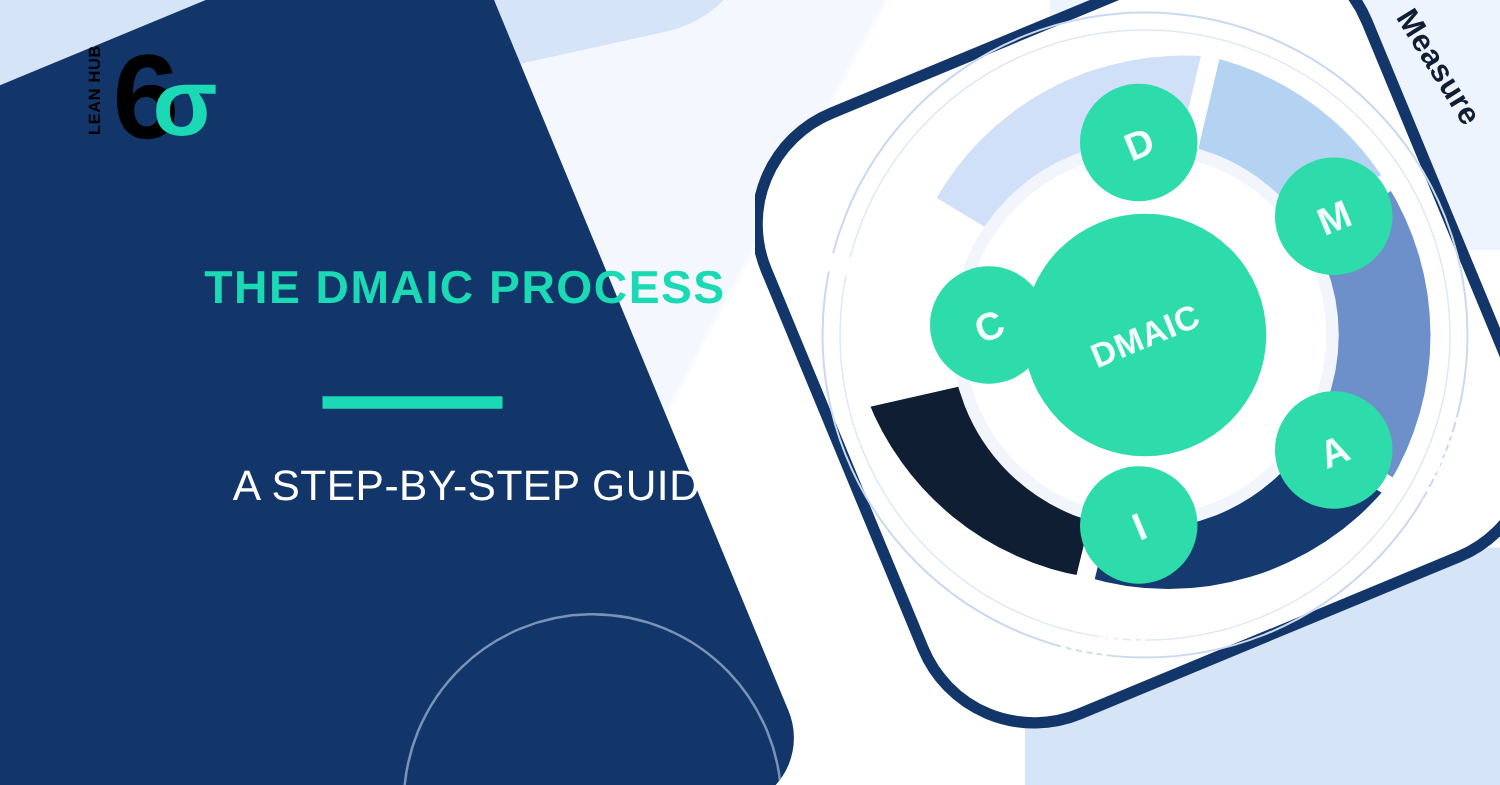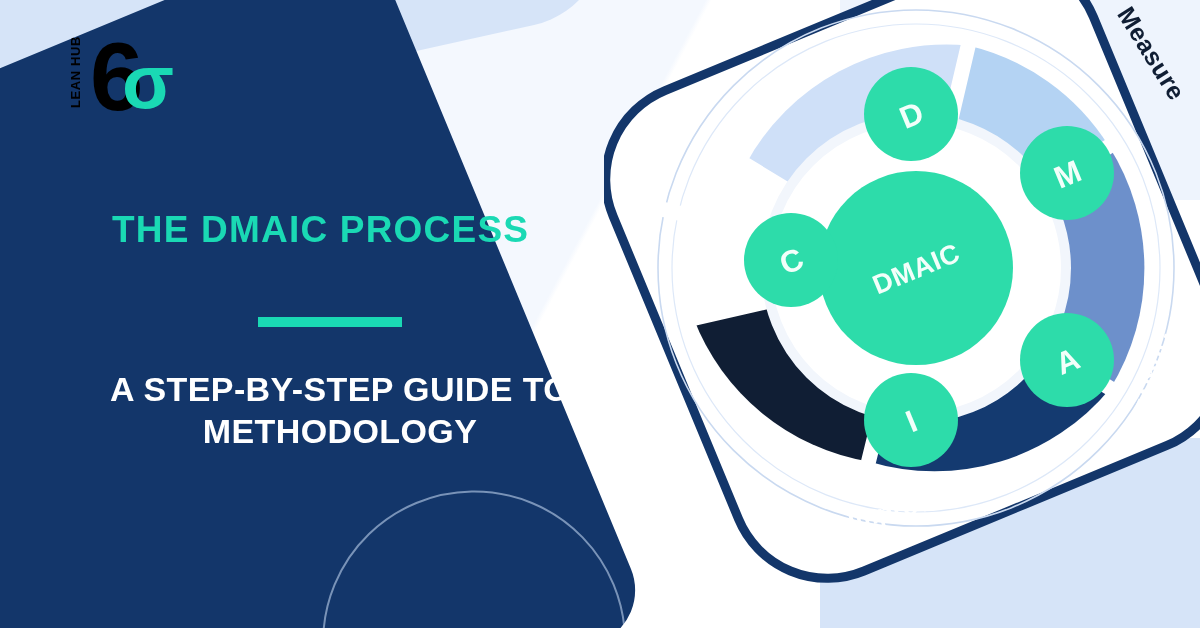--- a/index.html
+++ b/index.html
@@ -46,29 +46,30 @@
   .content{
     position:absolute;left:0;top:0;width:660px;height:628px;
   }
   .logo{
     position:absolute;left:66px;top:18px;width:120px;height:96px;
   }
   .title{
     position:absolute;left:112px;top:210px;width:520px;
     color:#1ad9b4;font-size:37px;font-weight:bold;letter-spacing:1.2px;
     line-height:1.1;
+    text-align:center;
   }
   .rule{
     position:absolute;left:258px;top:317px;width:144px;height:10px;
     background:#1ad9b4;
   }
   .subtitle{
     position:absolute;left:40px;top:368px;width:600px;
-    color:#ffffff;font-size:34px;font-weight:bold;line-height:1.24;
-    text-align:center;letter-spacing:.4px;
+    color:#ffffff;font-size:34px;font-weight:normal;line-height:1.24;
+    text-align:right;letter-spacing:.4px;
   }
 
   
   .wheel-wrap{
     position:absolute;left:604px;top:-92px;width:660px;height:760px;
   }
   .wheel-svg{display:block;width:660px;height:760px;}
   .seg-label{
     font-family:"Liberation Sans", sans-serif;font-weight:bold;
     font-size:25px;letter-spacing:.4px;
@@ -205,17 +206,16 @@
         <text x="56" y="90" fill="#1ad9b4" font-family="Liberation Sans, sans-serif" font-size="76" font-weight="bold">σ</text>
       </svg>
     </div>
 
     <div class="title">THE DMAIC PROCESS</div>
 
     <div class="rule"></div>
 
     <div class="subtitle">
       <div>A STEP-BY-STEP GUIDE TO</div>
-      <div>METHODOLOGY</div>
     </div>
   </div>
 
 </div>
 
 </body></html>

